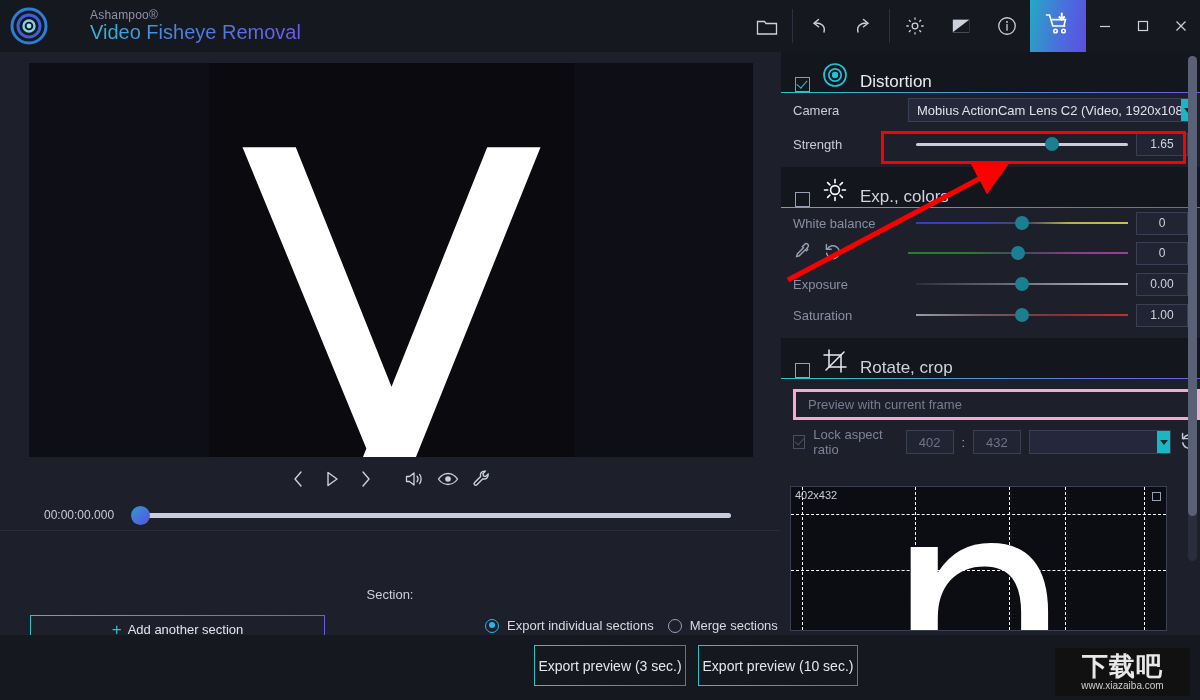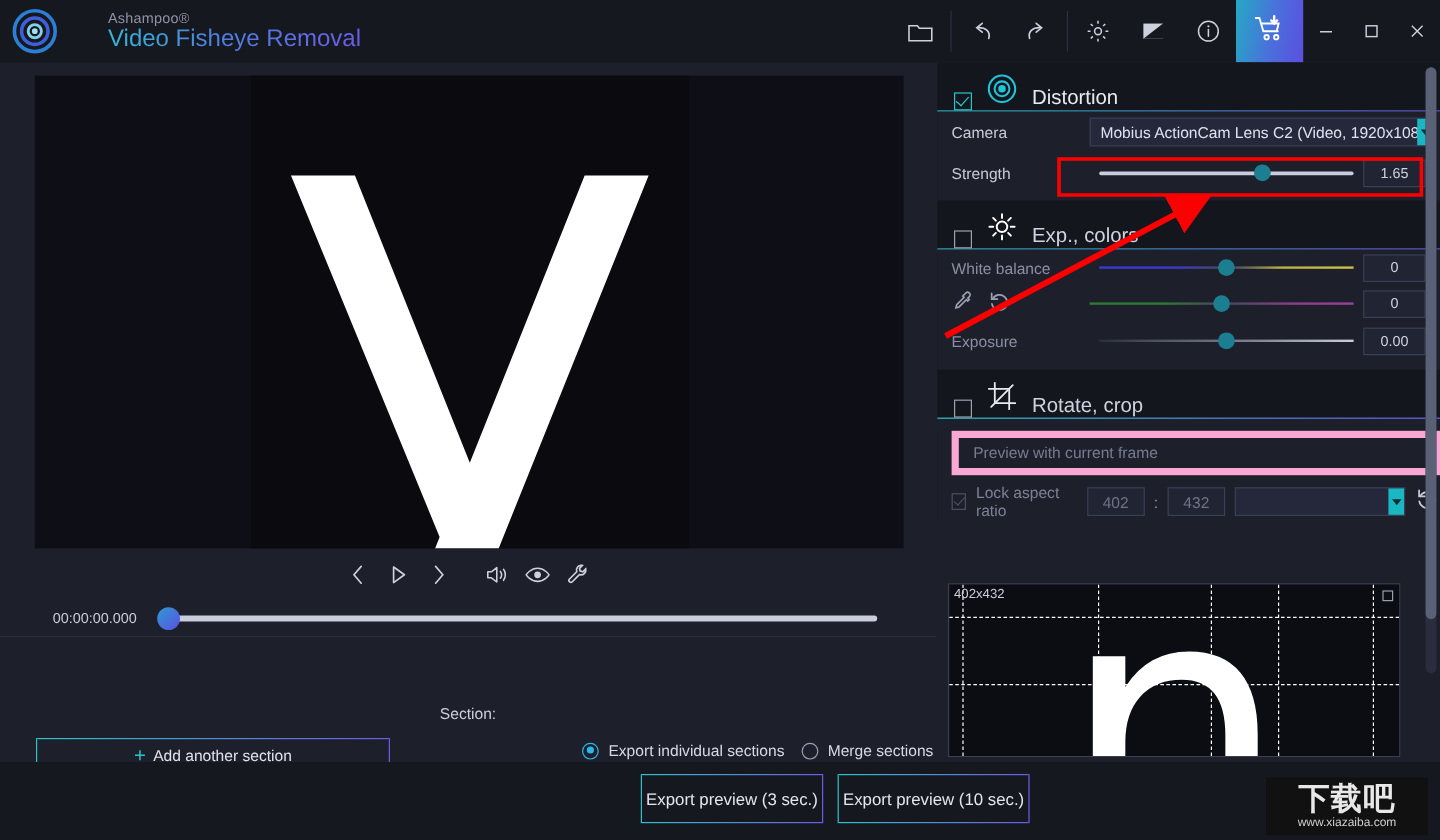--- a/index.html
+++ b/index.html
@@ -149,21 +149,21 @@
 
   .gtrack { position:absolute; left:0; right:0; height:2px; }
   .g-wb1 { background:linear-gradient(90deg,#3a3ad0 0%,#3a3ad0 30%,#46485e 48%,#46485e 52%,#b9b042 72%,#c9c146 100%); }
   .g-wb2 { background:linear-gradient(90deg,#2d7a33 0%,#2d7a33 28%,#46485e 48%,#46485e 52%,#8a3f8a 78%,#9a3f9a 100%); }
   .g-exp { background:linear-gradient(90deg,#2a2d3b 0%,#4a4d5c 20%,#7e8192 60%,#c9ccd8 100%); }
   .g-sat { background:linear-gradient(90deg,#9a9aa2 0%,#6e6068 30%,#8a3030 65%,#c03030 100%); }
 
   .eyedrop-row { display:flex; align-items:center; gap:10px; padding-left:12px; height:30px; }
 
   .ghost-btn {
-    margin:10px 0 0 12px; padding:5px 12px; border:6px solid #f9a8d4; background:transparent;
+    margin:10px 0 0 12px; padding:5px 12px; border:3px solid #f9a8d4; background:transparent;
     font-size:13px; color:#777c90; cursor:default;
   }
   .lar-row { display:flex; align-items:center; gap:8px; padding-left:12px; height:32px; margin-top:6px; }
   .lar-chk { width:14px;height:14px;border:1px solid #4a4f63; position:relative; }
   .lar-chk::after{content:"";position:absolute;left:3px;top:0px;width:4px;height:8px;border:solid #4a4f63;border-width:0 1.5px 1.5px 0;transform:rotate(42deg);}
   .lar-lab { font-size:13px; color:#7d8296; }
   .ar-box { width:55px;height:24px;border:1px solid #3a4054;background:#202433;display:flex;align-items:center;justify-content:center;font-size:13px;color:#6e7386; }
   .colon { color:#9aa0b4; font-size:13px; }
   .ar-combo { width:165px;height:24px;border:1px solid #3a4054;background:#24283a;position:relative; }
 
@@ -474,20 +474,28 @@
 
       <div class="row" style="height:32px">
         <span class="row-lab dim">Exposure</span>
         <span class="slider">
           <span class="gtrack g-exp"></span>
           <span class="sthumb" style="left:calc(50% - 7px)"></span>
         </span>
         <span class="numbox">0.00</span>
       </div>
 
+      <div class="row" style="height:30px">
+        <span class="row-lab dim">Saturation</span>
+        <span class="slider">
+          <span class="gtrack g-sat"></span>
+          <span class="sthumb" style="left:calc(50% - 7px)"></span>
+        </span>
+        <span class="numbox">1.00</span>
+      </div>
       <div style="height:8px"></div>
     </div>
 
     <div class="sec-head">
       <span class="chk"></span>
       <span>
         <svg width="26" height="26" viewBox="0 0 26 26" fill="none" stroke="#e8eaf2" stroke-width="1.5" stroke-linecap="round">
           <path d="M7 2v17h17"></path>
             <path d="M2 7h17v17"></path>
             <path d="M4 22 22 4"></path>

